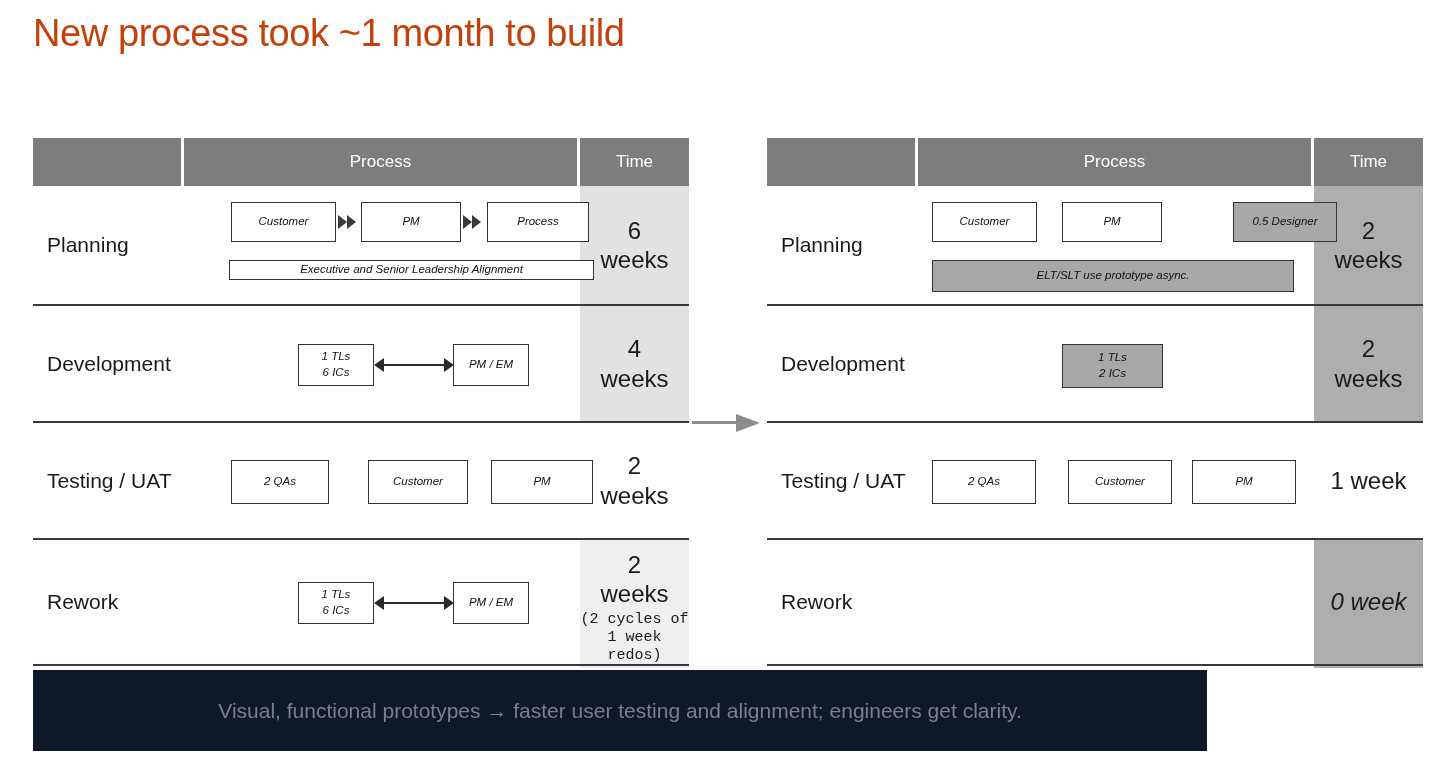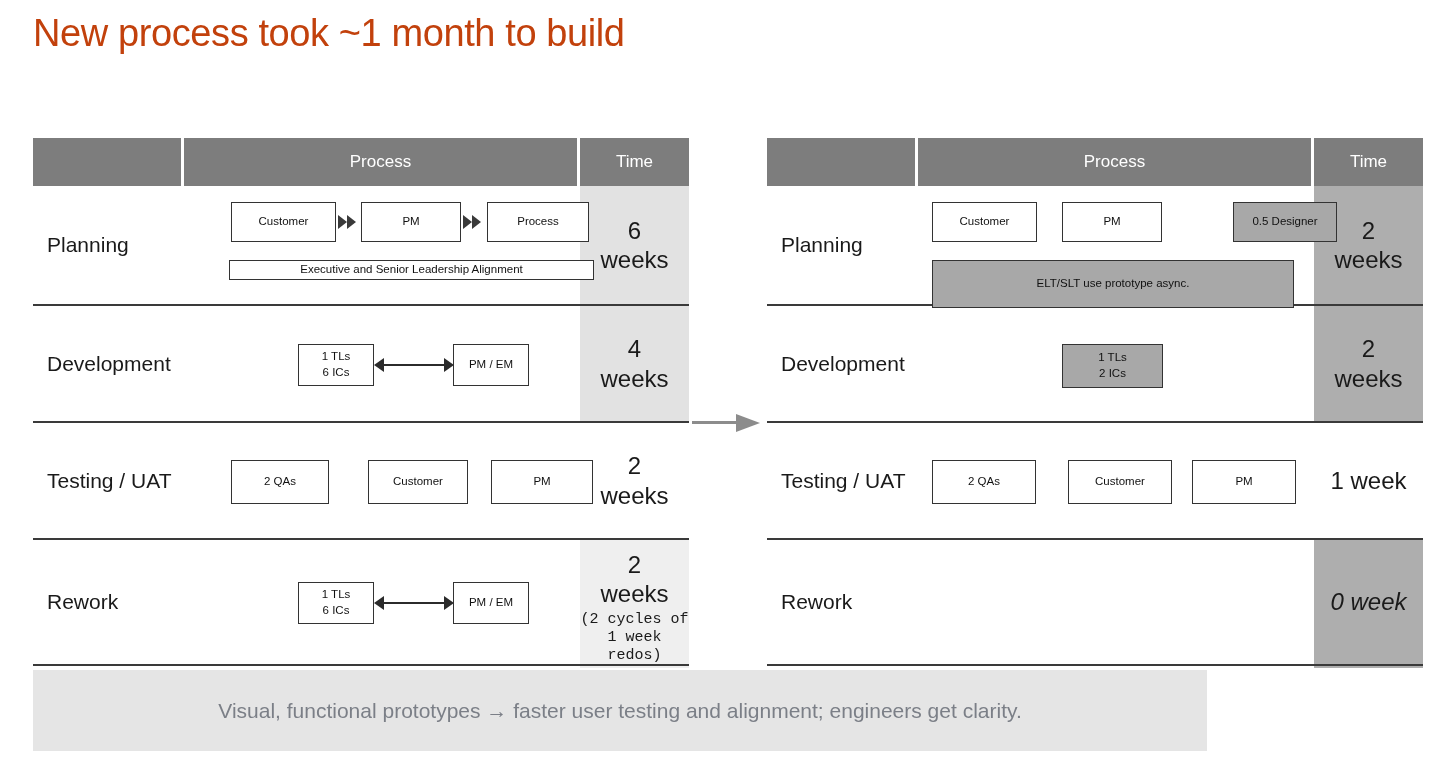--- a/index.html
+++ b/index.html
@@ -130,20 +130,21 @@
     border: 1.6px solid #333333;
     background: #ffffff;
     display: flex;
     align-items: center;
     justify-content: center;
     text-align: center;
     font-size: 11.5px;
     line-height: 1.35;
     color: #111111;
     white-space: pre-line;
+    font-style: italic;
   }
   .pbox.filled { background: #a8a8a8; }
 
   
   .chev {
     position: absolute;
     top: 50%;
     transform: translateY(-50%);
     display: flex;
     align-items: center;
@@ -202,21 +203,21 @@
     border-left: 24px solid #8c8c8c;
   }
 
   
   .footer {
     position: absolute;
     left: 33px;
     top: 670px;
     width: 1174px;
     height: 81px;
-    background: #e5e5e5;
+    background: #0f172a;
     display: flex;
     align-items: center;
     justify-content: center;
   }
   .footer-text {
     font-size: 21px;
     color: #7b7f87;
     white-space: nowrap;
   }
 </style>
@@ -332,21 +333,21 @@
   </div>
 
   <div class="rows">
 
     <div class="row" style="top:0px;height:120px;">
       <div class="row-label">Planning</div>
       <div class="row-process">
         <div class="pbox" style="left:14px;top:16px;width:105px;height:40px;">Customer</div>
         <div class="pbox" style="left:144px;top:16px;width:100px;height:40px;">PM</div>
         <div class="pbox filled" style="left:272px;top:16px;width:104px;height:40px;margin-left:43px;">0.5 Designer</div>
-        <div class="pbox filled" style="left:14px;top:74px;width:362px;height:48px;">ELT/SLT use prototype async.</div>
+        <div class="pbox filled" style="left:14px;top:74px;width:362px;height:32px;">ELT/SLT use prototype async.</div>
       </div>
       <div class="row-time" style="white-space:pre-line;">2
 weeks</div>
     </div>
 
     <div class="row" style="top:120px;height:117px;">
       <div class="row-label">Development</div>
       <div class="row-process">
         <div class="pbox filled" style="left:144px;top:38px;width:101px;height:44px;">1 TLs
 2 ICs</div>

